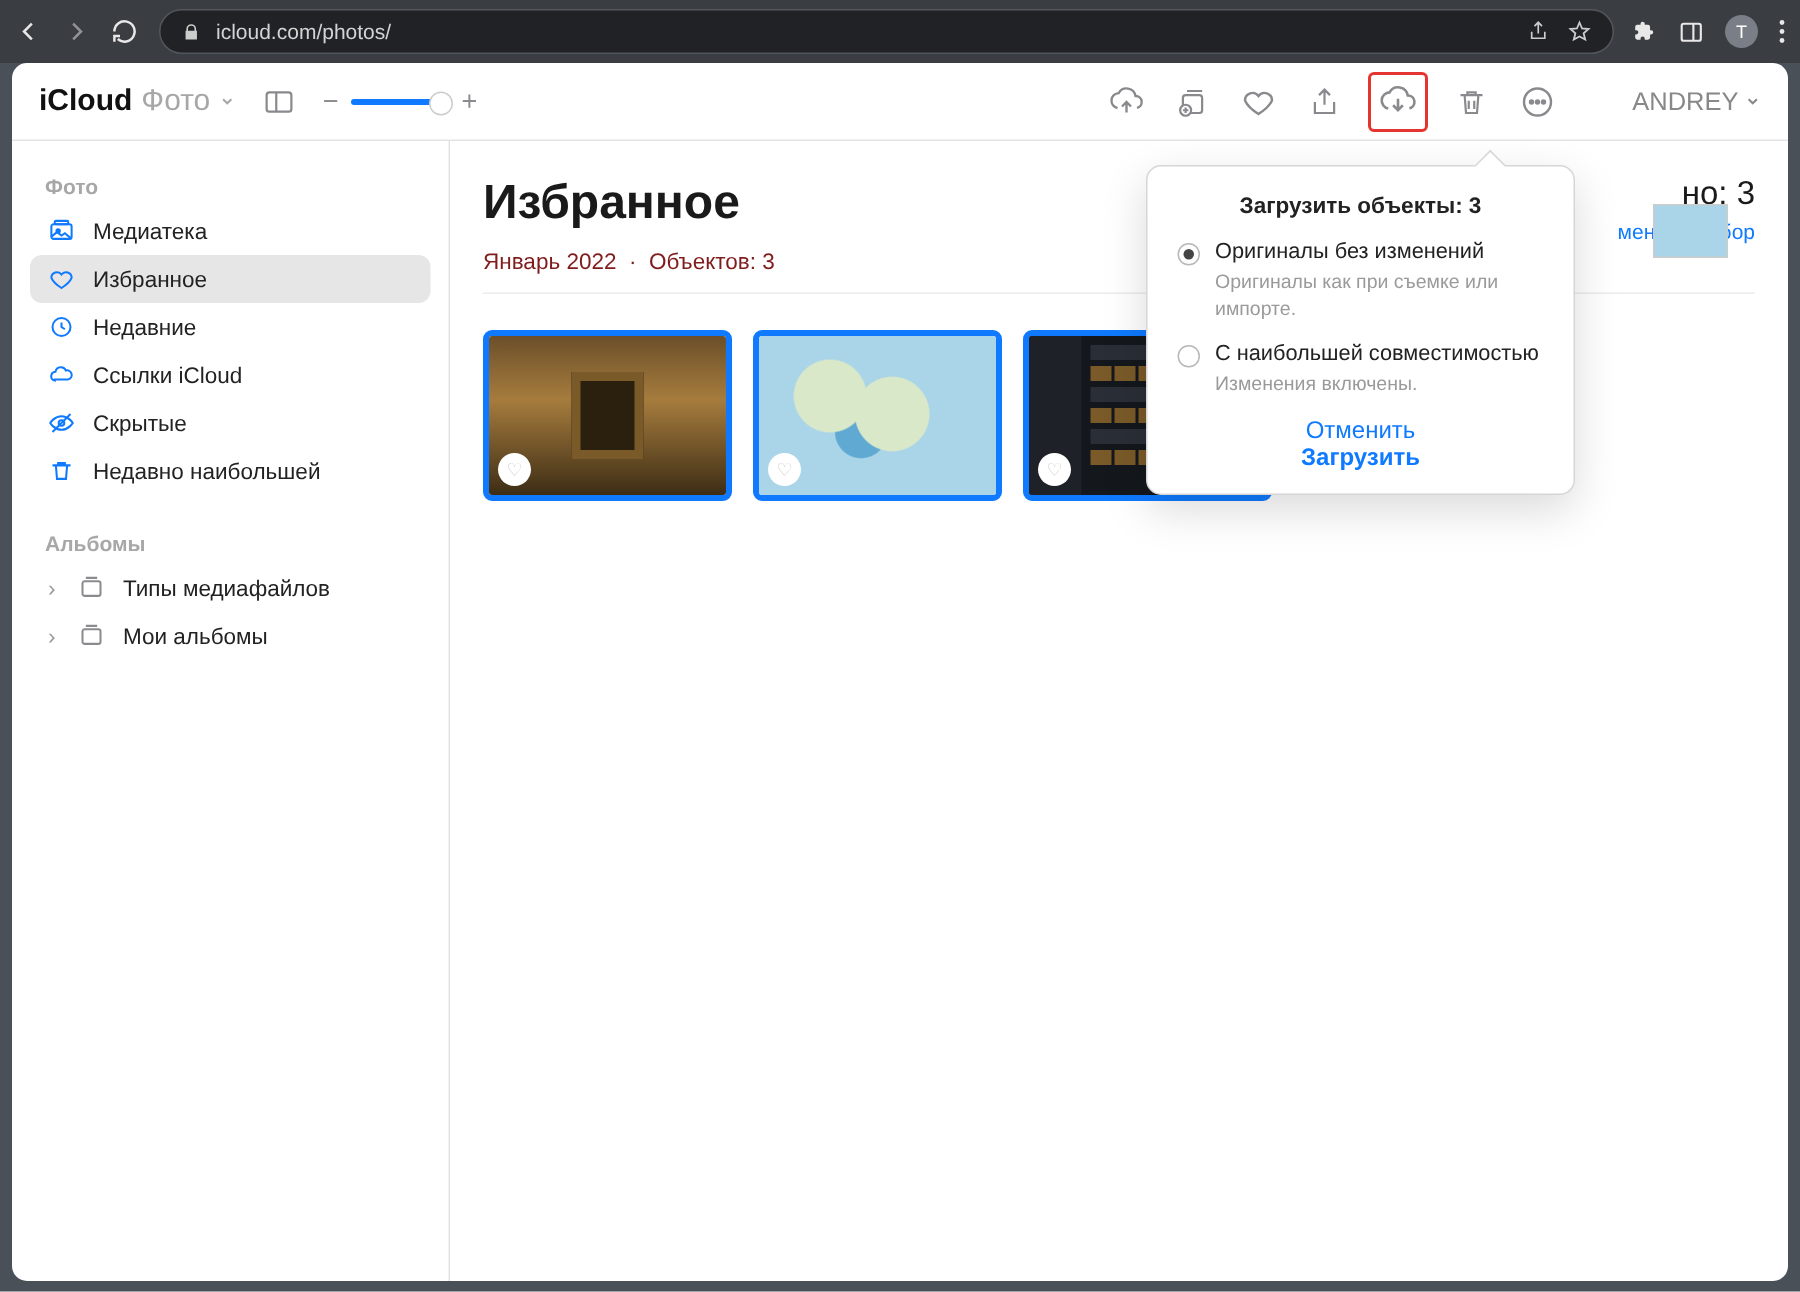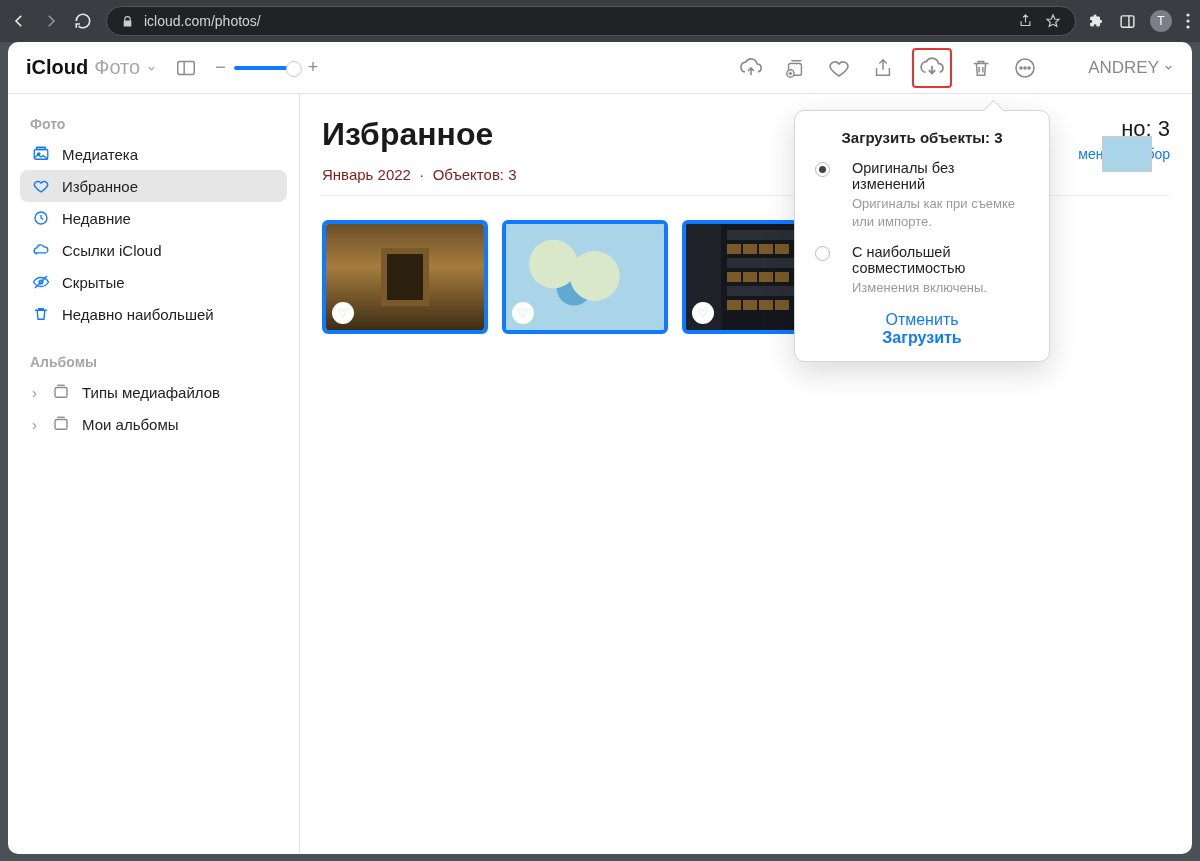--- a/index.html
+++ b/index.html
@@ -46,24 +46,24 @@
 .thumb.t1 .img { width: 100%; height: 100%; background: linear-gradient(#6b4f2a, #a67c3d 40%, #3d2d15); position: relative; }
 .thumb.t1 .img::after { content: ""; position: absolute; left: 50%; top: 50%; transform: translate(-50%,-50%); width: 36px; height: 46px; background: #2b1f0e; border: 6px solid #7a5a28; }
 .thumb.t2 .img { width: 100%; height: 100%; background: #aad5e8; position: relative; }
 .thumb.t2 .img::before { content: ""; position: absolute; inset: 8px 14px 18px 6px; background: radial-gradient(circle at 30% 40%, #d9e8c8 0 22%, transparent 23%), radial-gradient(circle at 60% 55%, #d9e8c8 0 26%, transparent 27%), radial-gradient(circle at 45% 70%, #5fa9d2 0 18%, transparent 19%); }
 .thumb.t3 .img { width: 100%; height: 100%; background: #14171c; display: flex; }
 .thumb.t3 .img .l { width: 22%; background: #1e2128; }
 .thumb.t3 .img .r { flex: 1; padding: 6px; }
 .thumb.t3 .img .r .row { height: 10px; background: #2a2e36; margin-bottom: 4px; }
 .thumb.t3 .img .r .strip { display: flex; gap: 2px; }
 .thumb.t3 .img .r .strip div { width: 14px; height: 10px; background: #7a5a28; }
-.popover { position: absolute; top: 68px; right: 142px; width: 256px; background: #fff; border: 1px solid #d6d6d6; border-radius: 10px; box-shadow: 0 10px 30px rgba(0,0,0,.15); padding: 18px 20px 14px; z-index: 10; }
+.popover { position: absolute; top: 68px; right: 142px; width: 286px; background: #fff; border: 1px solid #d6d6d6; border-radius: 10px; box-shadow: 0 10px 30px rgba(0,0,0,.15); padding: 18px 20px 14px; z-index: 10; }
 .popover::before { content: ""; position: absolute; top: -8px; right: 48px; width: 14px; height: 14px; background: #fff; border-left: 1px solid #d6d6d6; border-top: 1px solid #d6d6d6; transform: rotate(45deg); }
 .pop-title { font-size: 15px; font-weight: 700; text-align: center; color: #222; margin-bottom: 14px; }
-.radio-row { display: flex; gap: 22px; margin-bottom: 14px; cursor: pointer; }
+.radio-row { display: flex; gap: 10px; margin-bottom: 14px; cursor: pointer; }
 .radio { width: 15px; height: 15px; border: 1px solid #b8b8b8; border-radius: 50%; flex-shrink: 0; margin-top: 2px; display: flex; align-items: center; justify-content: center; }
 .radio.checked::after { content: ""; width: 7px; height: 7px; background: #444; border-radius: 50%; }
 .radio-label { font-size: 14.5px; color: #222; font-weight: 500; }
 .radio-desc { font-size: 13px; color: #9a9a9a; margin-top: 3px; line-height: 1.35; }
 .pop-actions { display: flex; justify-content: space-between; margin-top: 10px; flex-direction: column; }
 .pop-btn { font-size: 16px; color: #0f7aff; cursor: pointer; background: none; border: none; font-family: inherit; }
 .mini-map { position: absolute; top: 20px; right: 18px; width: 50px; height: 36px; background: #aad5e8; border: 1px solid #ccc; }
 svg { display: block; }
 </style>
 </head>

